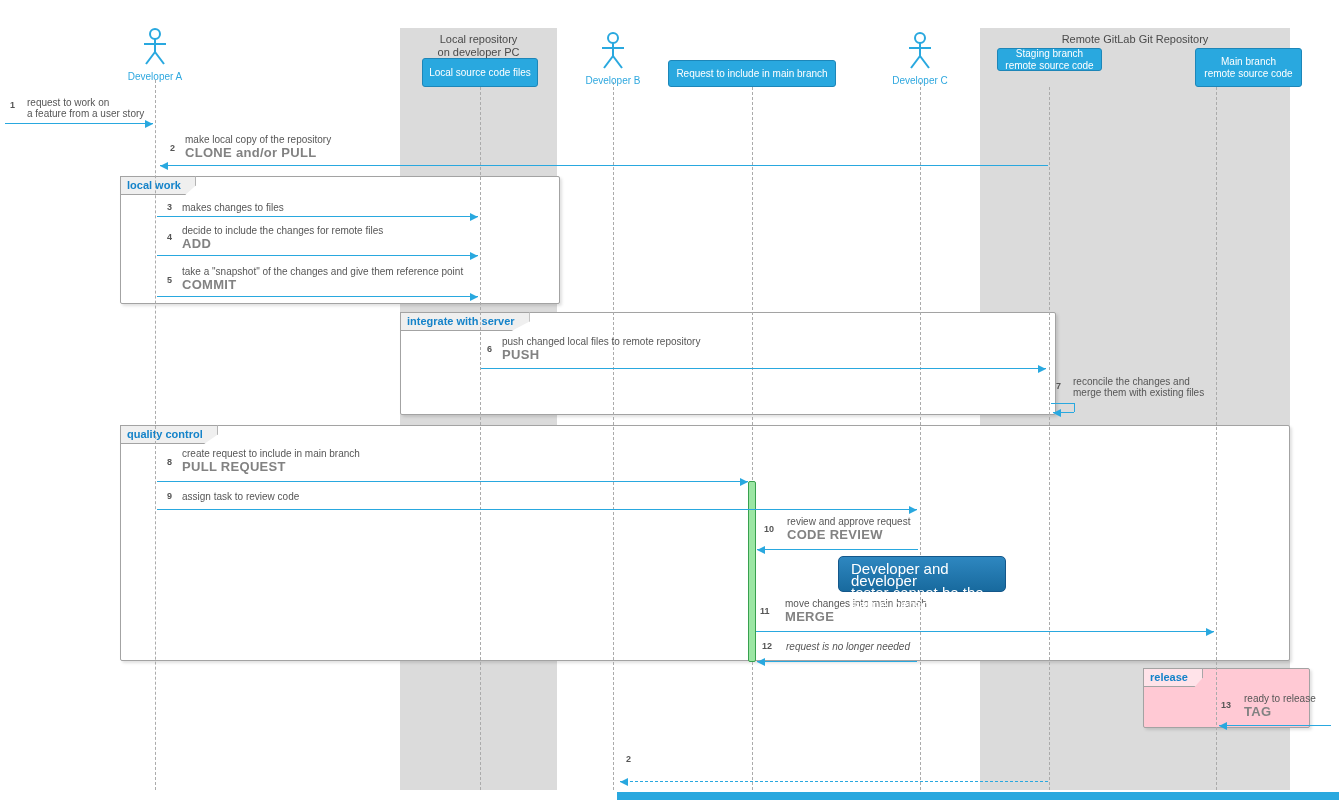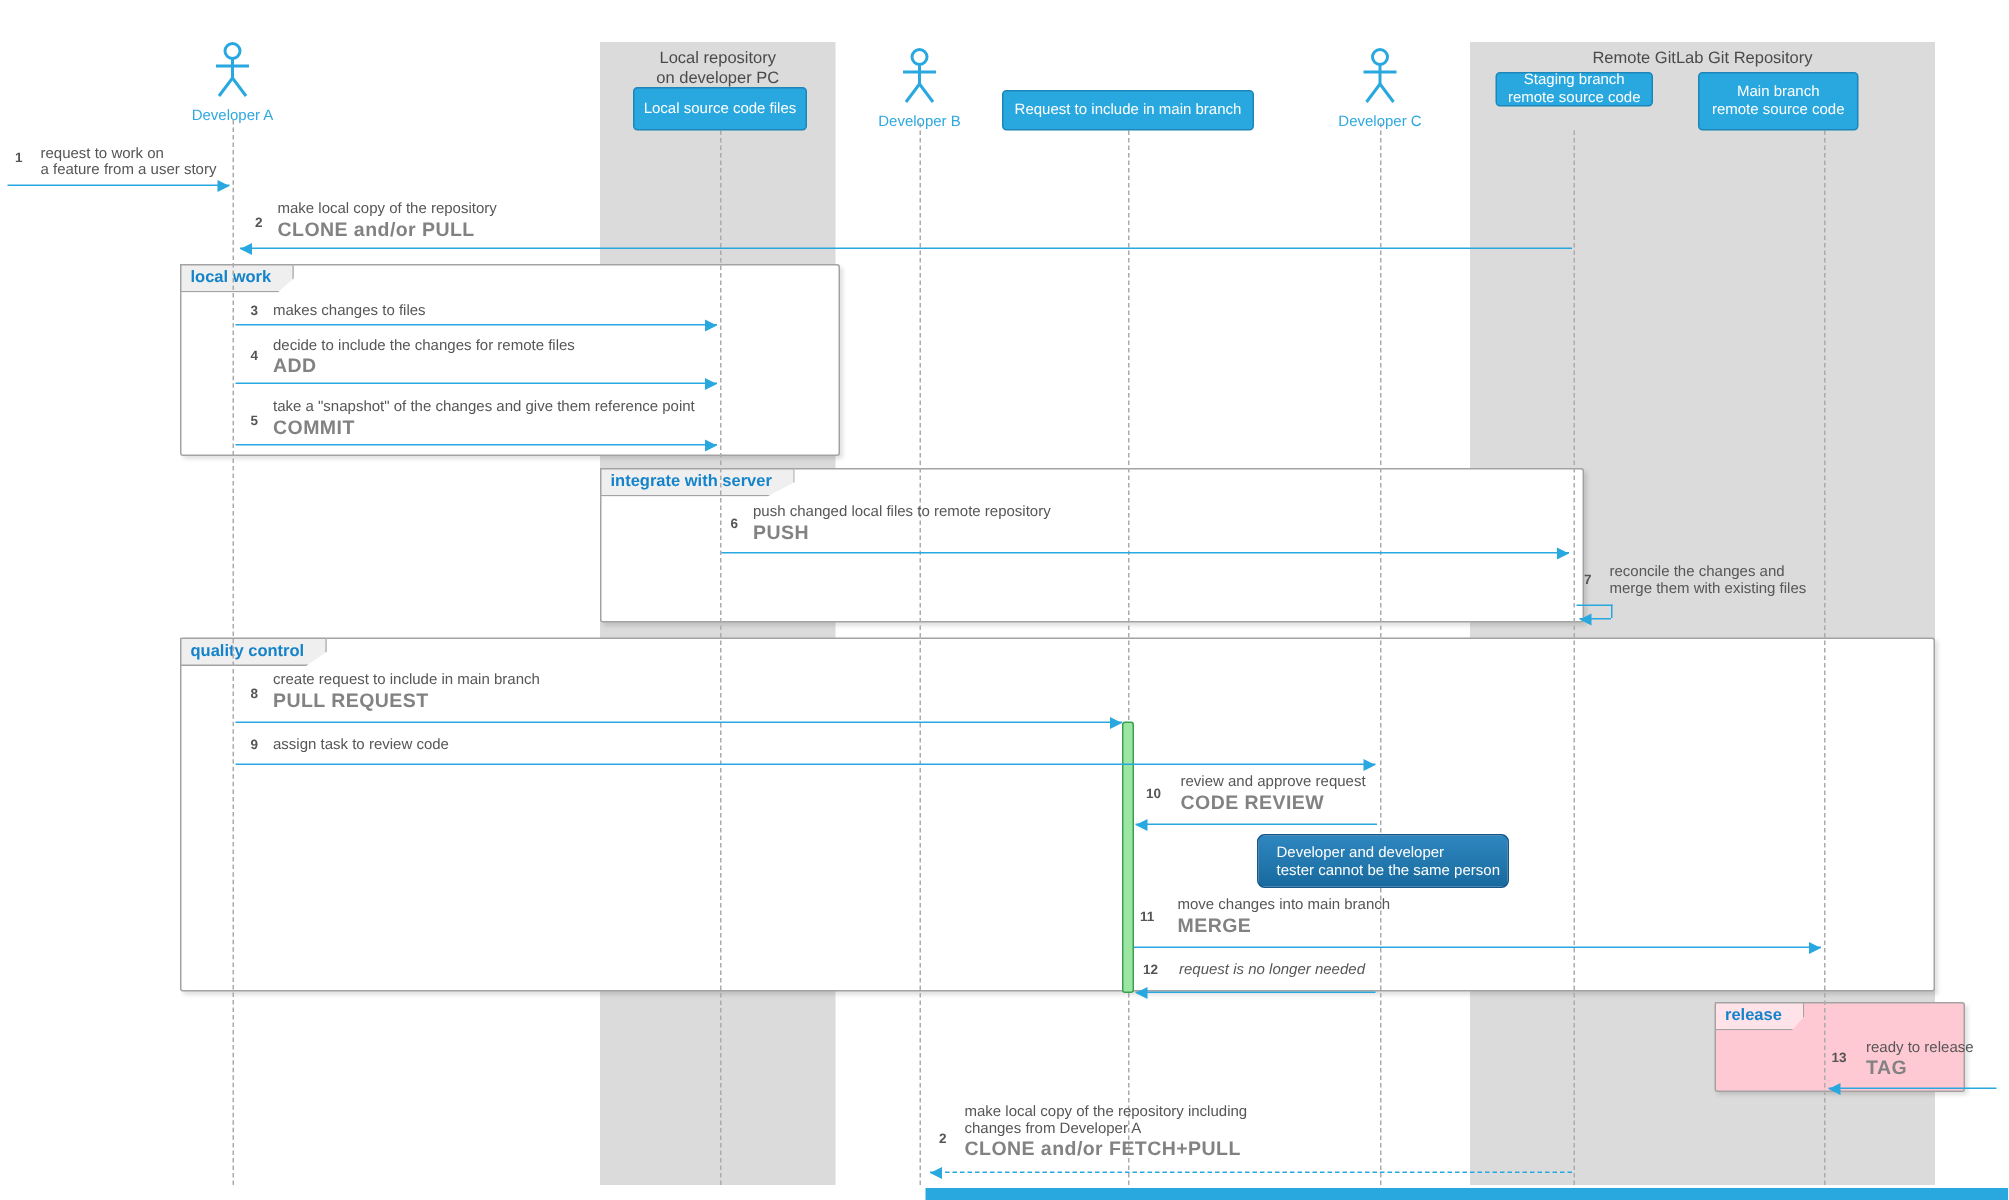--- a/index.html
+++ b/index.html
@@ -36,21 +36,21 @@
   .num { position:absolute; font-size:9px; font-weight:bold; color:#555; z-index:4; }
   .mtext { position:absolute; z-index:4; }
   .mline { font-size:10px; color:#565656; line-height:11px; white-space:nowrap; }
   .mkey { font-size:13px; font-weight:bold; color:#828282; white-space:nowrap; letter-spacing:0.3px; line-height:15px; }
 
   .activation { position:absolute; left:748px; top:481px; width:8px; height:181px;
                 background:#9BE6A3; border:1px solid #38A04E; border-radius:2px; z-index:4; }
 
   .note { position:absolute; left:838px; top:556px; width:168px; height:36px;
           background:linear-gradient(#2E87C0,#186A9E); border:1px solid #14578A; border-radius:5px;
-          color:#fff; font-size:10px; line-height:12px; padding:6px 0 0 12px; z-index:5; }
+          color:#fff; font-size:15px; line-height:12px; padding:6px 0 0 12px; z-index:5; }
 
   .bottombar { position:absolute; left:617px; top:792px; width:722px; height:8px; background:#29A8DF; z-index:4; }
 </style>
 </head>
 <body>
 
 <div id="canvas">
 
   <div class="band" style="left:400px;width:157px;">
     <div class="band-title">
@@ -119,21 +119,21 @@
   <div class="participant" style="left:422px;top:58px;width:116px;height:29px;">
     <div>Local source code files</div>
   </div>
   <div class="participant" style="left:668px;top:60px;width:168px;height:27px;">
     <div>Request to include in main branch</div>
   </div>
   <div class="participant" style="left:997px;top:48px;width:105px;height:23px;">
     <div>Staging branch</div>
     <div>remote source code</div>
   </div>
-  <div class="participant" style="left:1132px;top:48px;width:107px;height:39px;">
+  <div class="participant" style="left:1195px;top:48px;width:107px;height:39px;">
     <div>Main branch</div>
     <div>remote source code</div>
   </div>
 
   <div class="activation"></div>
 
   <div class="num" style="left:10px;top:100px;">1</div>
   <div class="mtext" style="left:27px;top:97px;">
     <div class="mline">request to work on</div>
     <div class="mline">a feature from a user story</div>
@@ -248,24 +248,19 @@
   <div class="num" style="left:1221px;top:700px;">13</div>
   <div class="mtext" style="left:1244px;top:693px;">
     <div class="mline">ready to release</div>
     <div class="mkey">TAG</div>
   </div>
   <div class="arrow" style="left:1219px;top:725px;width:112px;">
       <span class="ah l"></span>
     </div>
 
   <div class="num" style="left:626px;top:754px;">2</div>
-  <div class="mtext" style="left:643px;top:736px;">
-    <div class="mline">make local copy of the repository including</div>
-    <div class="mline">changes from Developer A</div>
-    <div class="mkey">CLONE and/or FETCH+PULL</div>
-  </div>
   <div class="arrow dashed" style="left:620px;top:781px;width:428px;">
       <span class="ah l"></span>
     </div>
 
   <div class="bottombar"></div>
 
 </div>
 
 </body></html>

